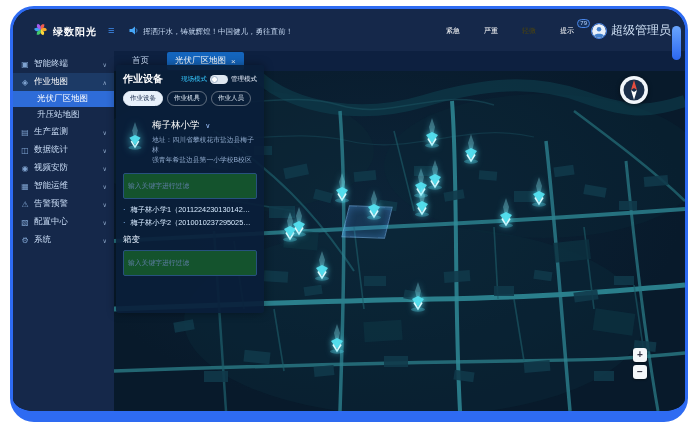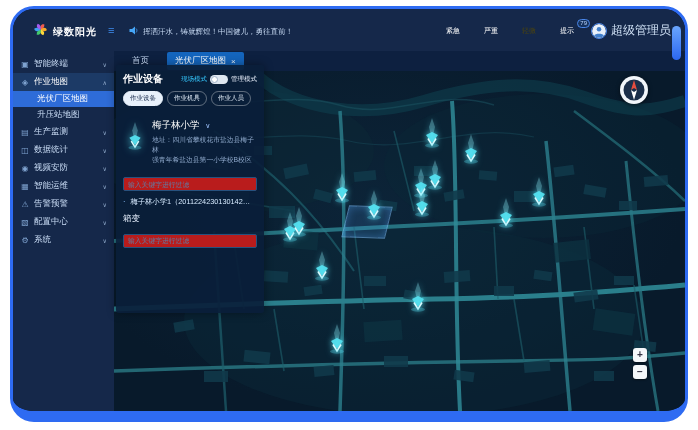--- a/index.html
+++ b/index.html
@@ -77,22 +77,22 @@
   .chip{font-size:6.5px;padding:2px 6px;border-radius:8px;color:#dfe9f5;
     border:1px solid rgba(255,255,255,.35);cursor:pointer;white-space:nowrap;}
   .chip.active{background:#e8f1fb;color:#16294b;border-color:#e8f1fb;}
   .p-site{display:flex;gap:5px;padding:2px 7px 4px;}
   .site-icon{flex:0 0 auto;margin-top:8px;filter:drop-shadow(0 0 4px rgba(86,226,245,.8));}
   .site-name{color:#fff;font-size:9.5px;cursor:pointer;}
   .site-name .chev{font-size:7px;color:#9fc4ff;margin-left:3px;}
   .site-addr{color:#8fa9cc;font-size:6.8px;line-height:1.5;margin-top:3px;}
   .p-section{padding:3px 7px 0;}
   .sec-title{color:#e8f2ff;font-size:8.5px;margin-bottom:4px;}
-  .p-input{width:100%;height:14px;background:#b91c1c;border:1px solid #27517e;border-radius:2px;
-    color:#9fb6d8;font-size:6.8px;padding:4px 4px;outline:none;}
+  .p-input{width:100%;height:14px;background:#14532d;border:1px solid #27517e;border-radius:2px;
+    color:#9fb6d8;font-size:6.8px;padding:12px 4px;outline:none;}
   .p-input::placeholder{color:#5f7ea6;}
   .dev-list{padding:4px 7px 2px;}
   .dev-item{font-size:7.3px;color:#d6eaff;line-height:1.8;white-space:nowrap;overflow:hidden;cursor:pointer;}
   .dev-item::before{content:"·";margin-right:3px;color:#8fc6ff;}
   .p-empty{text-align:center;padding-top:8px;}
   .p-empty .eicon{filter:drop-shadow(0 0 5px rgba(86,226,245,.7));}
   .empty-text{color:#8fa9cc;font-size:8px;margin-top:2px;}
 </style>
 </head>
 <body>
@@ -571,20 +571,23 @@
       </span>
     </div>
     <div class="p-section">
       <input class="p-input" type="text" placeholder="输入关键字进行过滤" style="">
     </div>
     <div class="dev-list">
 
     <div class="dev-item">
           <span>梅子林小学1（2011224230130142…</span>
         </div>
+        <div class="dev-item">
+          <span>梅子林小学2（2010010237295025…</span>
+        </div>
       </div>
     <div class="p-section">
       <div class="sec-title">箱变</div>
       <input class="p-input" type="text" placeholder="输入关键字进行过滤" style="">
     </div>
   </div>
 
 </div>
 <div class="scroll-pill"></div>
 

